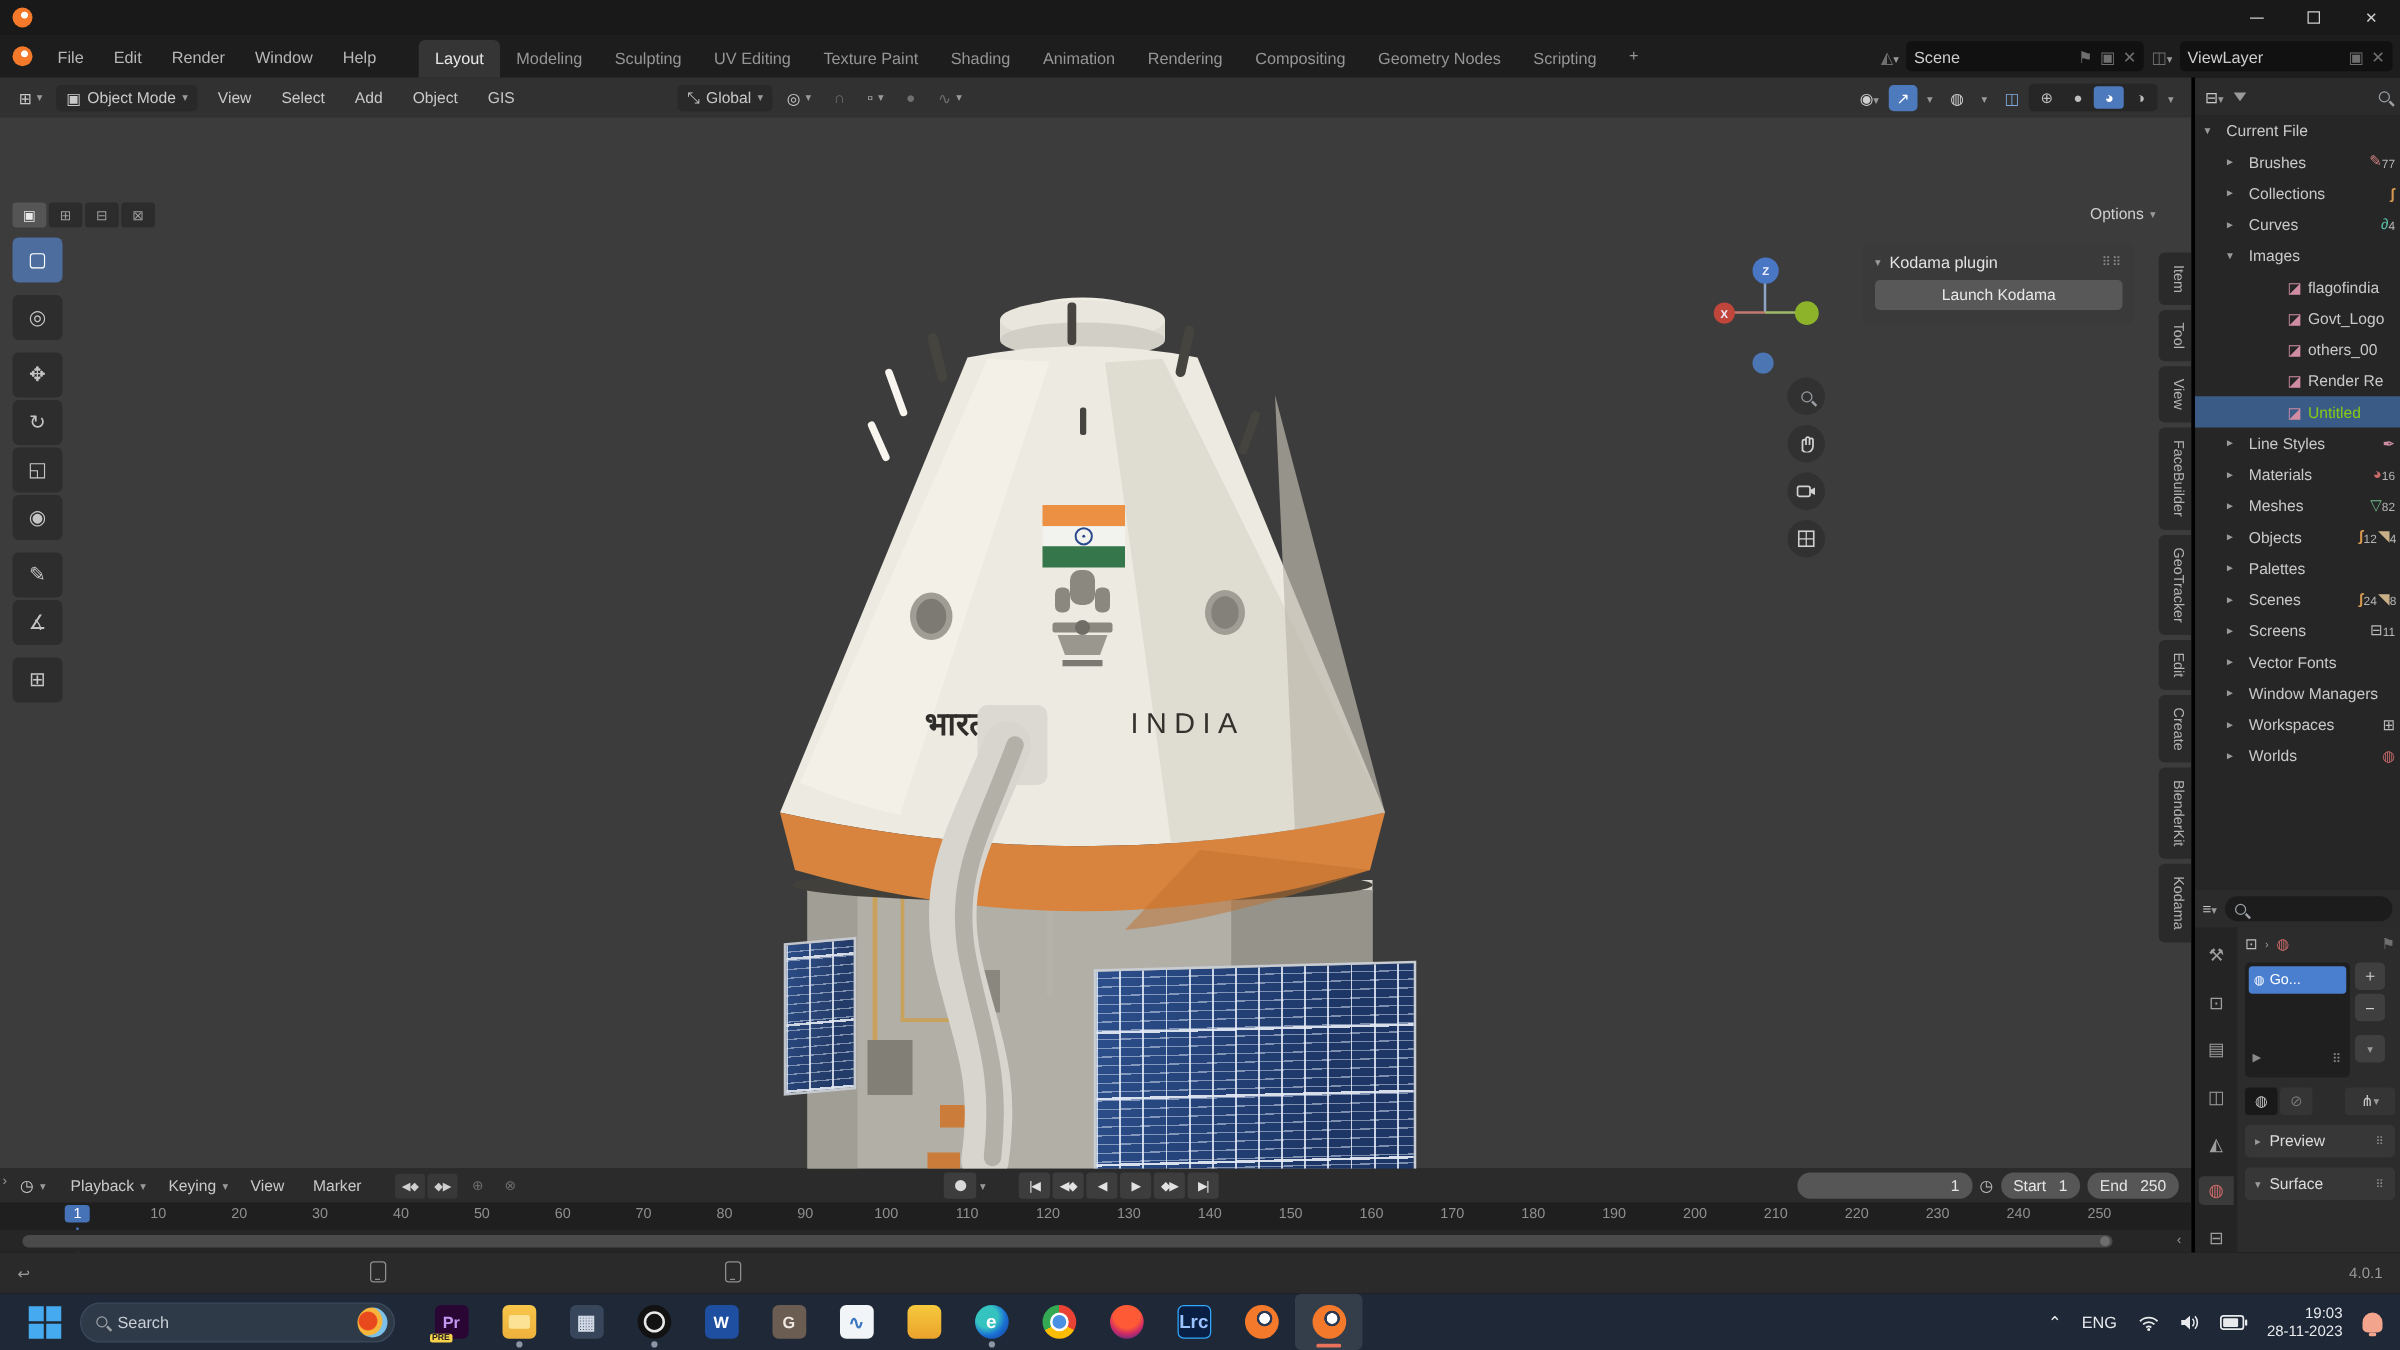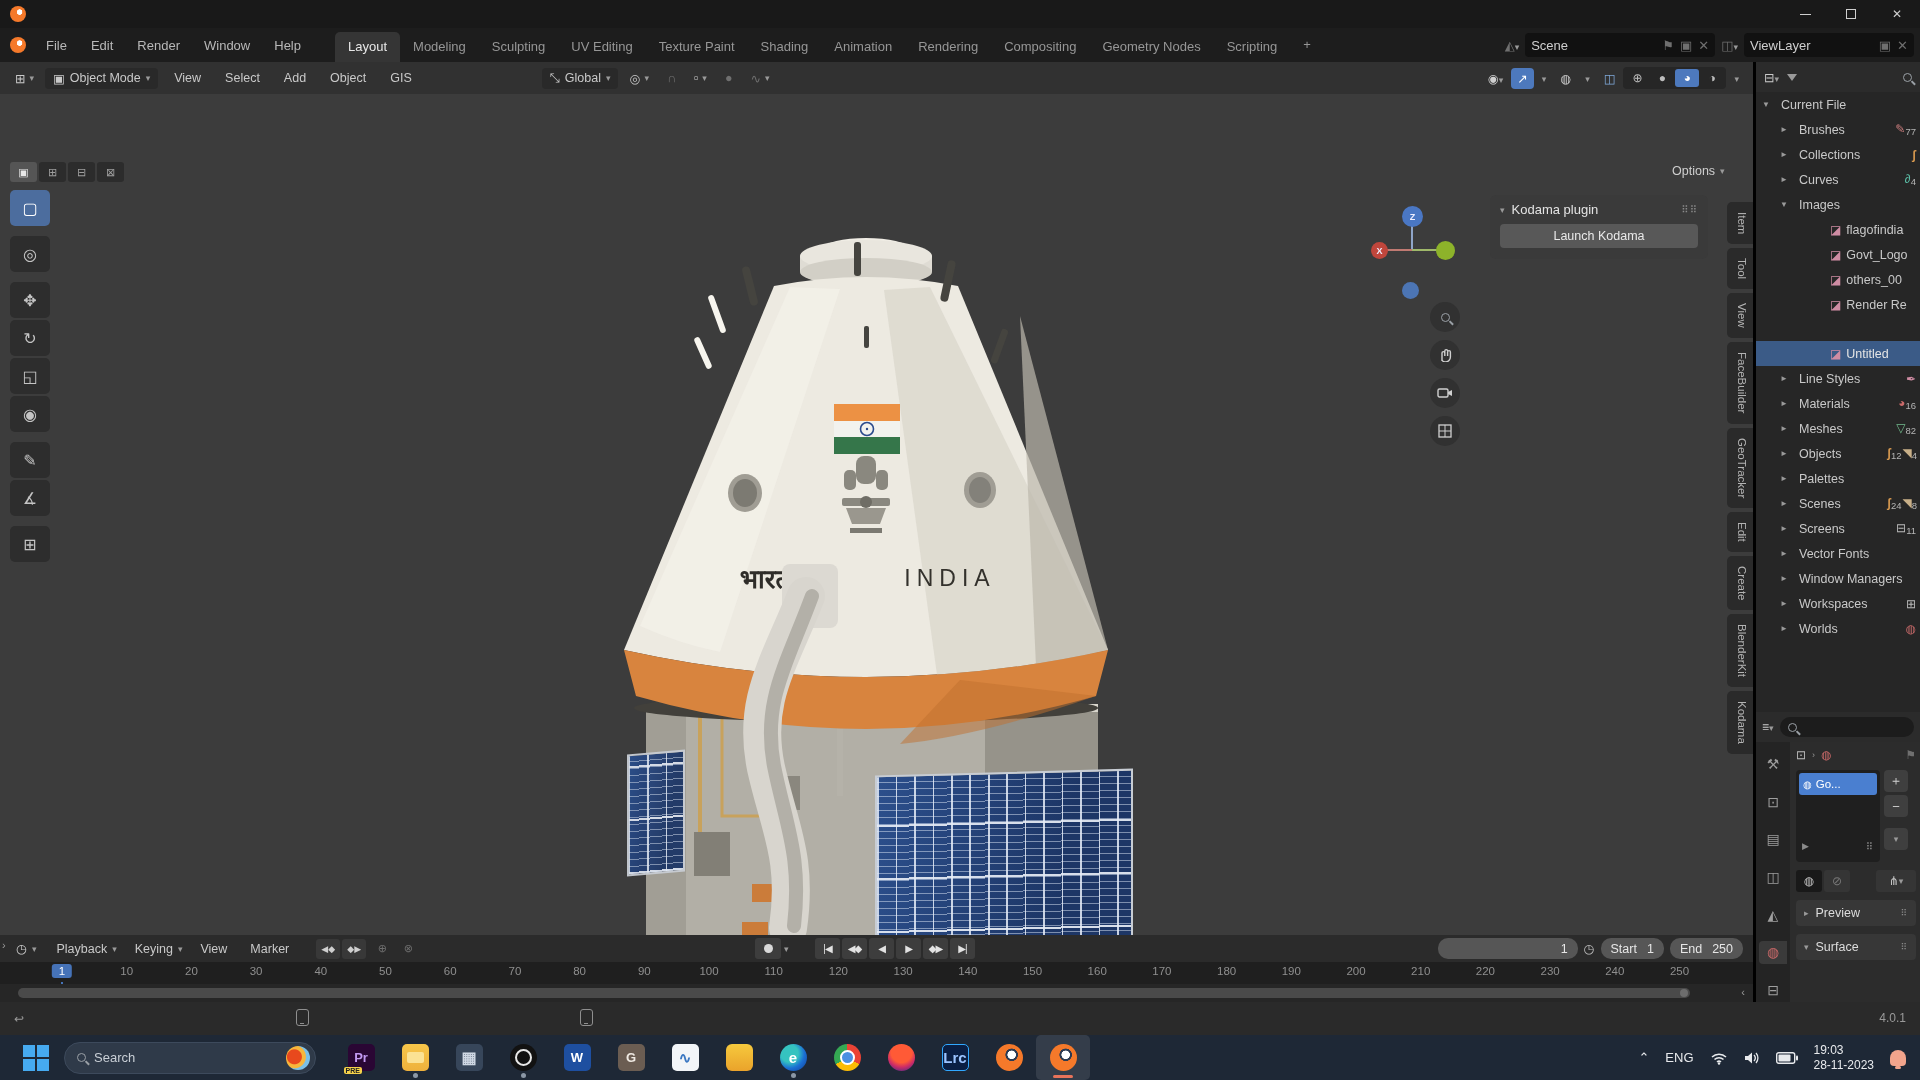--- a/index.html
+++ b/index.html
@@ -77,21 +77,21 @@
   #solar-main { left:875px; top:710px; width:258px; height:213px; transform:skewY(-1.5deg); }
   #solar-left { left:627px; top:690px; width:58px; height:122px; transform:skewY(-5deg); opacity:.95; }
 
   
   #outliner { left:1756px; top:62px; width:164px; height:650px; background:#262626; overflow:hidden; font-size:12.5px; color:#c9c9c9; }
   #out-header { height:30px; background:#2b2b2b; display:flex; align-items:center; gap:8px; padding:0 8px; }
   .funnel { width:0; height:0; border-left:5px solid transparent; border-right:5px solid transparent; border-top:7px solid #9a9a9a; }
   .mag { width:9px; height:9px; border:1.5px solid #9aa0a6; border-radius:50%; position:relative; flex:none;}
   .mag::after { content:""; position:absolute; width:5px; height:1.5px; background:#9aa0a6; transform:rotate(45deg); left:7px; top:8px; }
   .orow { height:25px; display:flex; align-items:center; padding-right:2px; white-space:nowrap; overflow:hidden; }
-  .orow.sel { background:#3b5b87; color:#e5e5e5;margin-top:24px; }
+  .orow.sel { background:#3b5b87; color:#84cc16; }
   .ind0{width:6px;} .ind1{width:24px;} .ind2{width:60px;}
   .oi-pad{flex:none; display:block;}
   .oi-arrow{ width:14px; font-size:8px; color:#9a9a9a; flex:none;}
   .oi-lic{ margin-right:5px; font-size:12px; }
   .oi-right{ margin-left:auto; display:flex; }
   .oi-ct{ font-size:9.5px; color:#b5b5b5; margin:4px 1px 0 0; }
   [class*="oi-"]::before{ font-size:12px; }
   .oi-brush::before{content:"✎"; color:#cf7f7f;}
   .oi-curve::before{content:"∂"; color:#5bbfa8;}
   .oi-image::before{content:"◪"; color:#cf8ca3;}
@@ -185,21 +185,21 @@
   .ic-photos::before{content:"∿"; color:#3a77c2; font-size:15px;}
   .ic-band{ background:linear-gradient(#f6c93d,#eaa32b); border-radius:6px;}
   .ic-edge{ border-radius:50%; background:radial-gradient(circle at 35% 35%, #35c3c0 0 35%, #1b6fd4 60%, #123a8c 100%);}
   .ic-edge::before{content:"e"; color:#fff; font-size:15px; font-weight:bold;}
   .ic-chrome{ border-radius:50%; background:conic-gradient(#ea4335 0 120deg, #fbbc05 0 240deg, #34a853 0 360deg); position:relative;}
   .ic-chrome::before{ content:""; width:11px; height:11px; border-radius:50%; background:#4a90e2; border:2px solid #fff;}
   .ic-sphere{ border-radius:50%; background:radial-gradient(circle at 50% 30%, #ff5a36 0 45%, #cd2b67 65%, #1c2d8c 100%);}
   .ic-lrc{ background:#0a1f44; border:1.5px solid #31a8ff; color:#9bc4ff; font-size:15px;}
   .ic-blender{ border-radius:50%; background:radial-gradient(circle at 58% 40%, #fff 0 4px, #2b3a52 4.5px 6px, #f5792a 6.5px 100%);}
   #tray{ margin-left:auto; display:flex; align-items:center; gap:16px; padding-right:14px; color:#e8eaed; font-size:13px;}
-  #clockblk{ font-size:12px; line-height:1.25;}
+  #clockblk{ text-align:right; font-size:12px; line-height:1.25;}
   .bell{ width:16px; height:16px; border-radius:50% 50% 4px 4px; background:#f2a48c; position:relative;}
   .bell::after{ content:""; position:absolute; left:5px; bottom:-3px; width:6px; height:3px; border-radius:2px; background:#f2a48c;}
 </style>
 </head>
 <body>
 
 <div id="stage">
 
   <div id="titlebar" class="abs">
     <span class="blogo"></span>

